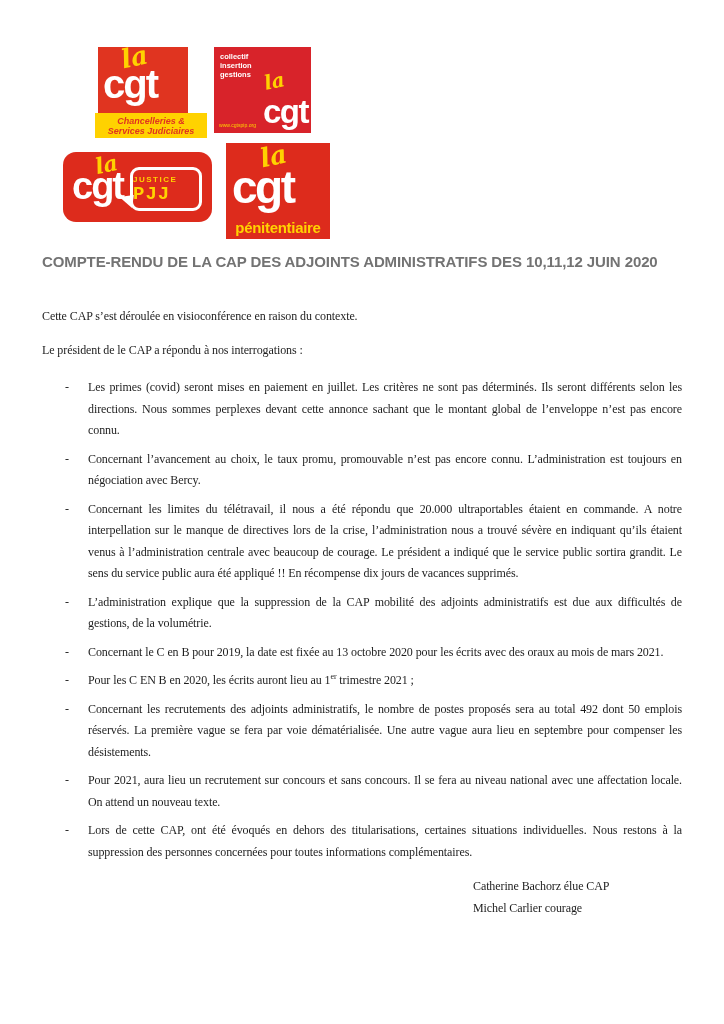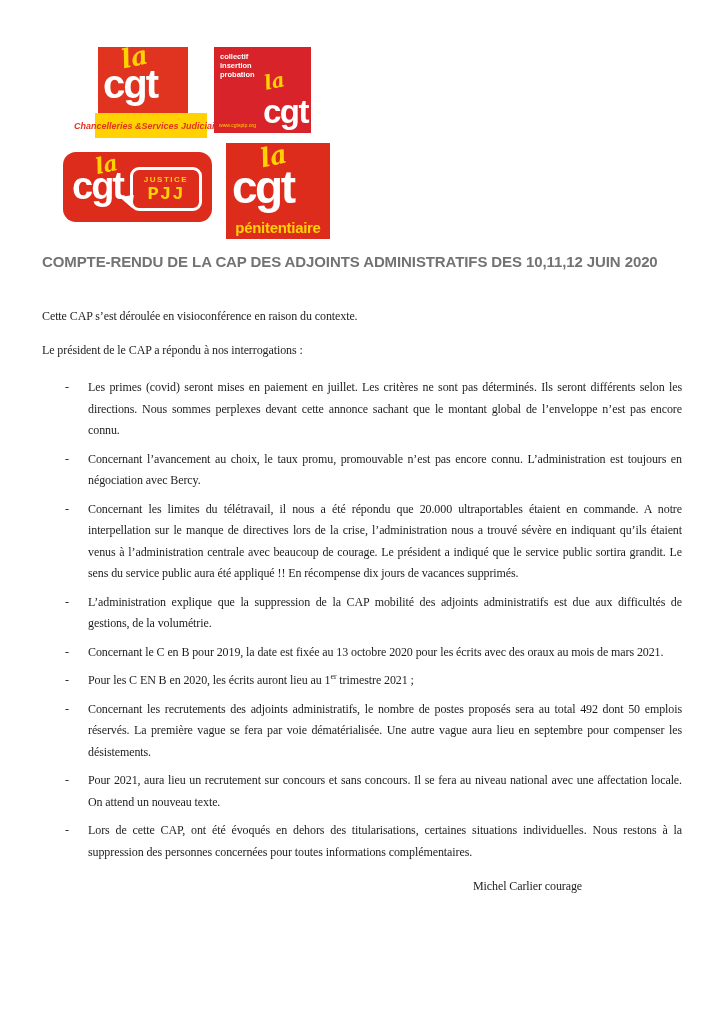--- a/index.html
+++ b/index.html
@@ -19,21 +19,21 @@
     position:absolute;color:#ffffff;font-weight:bold;line-height:1;
     letter-spacing:-2px;font-family:"Liberation Sans", sans-serif;
   }
   
   .logo1{left:95px;top:47px;width:112px;height:91px;}
   .logo1 .red-box{position:absolute;left:3px;top:0;width:90px;height:69px;background:#e03420;}
   .logo1 .la-script{left:26px;top:-3px;font-size:26px;}
   .logo1 .cgt-word{left:8px;top:17px;font-size:40px;}
   .logo1 .band{
     position:absolute;left:0;top:66px;width:112px;height:25px;background:#ffd200;
-    display:flex;flex-direction:row;align-items:center;justify-content:center;
+    display:flex;flex-direction:column;align-items:center;justify-content:center;
   }
   .logo1 .band span{
     color:#e03420;font-weight:bold;font-style:italic;font-size:9px;line-height:10px;white-space:nowrap;
   }
   
   .logo2{left:214px;top:47px;width:97px;height:86px;background:#d8232a;}
   .logo2 .top-lines{
     position:absolute;left:6px;top:5px;color:#ffffff;font-size:7.5px;font-weight:bold;
     line-height:9px;white-space:pre-line;
   }
@@ -43,21 +43,21 @@
     position:absolute;left:5px;bottom:5px;color:#ffd200;font-size:6px;
     transform:scale(0.85);transform-origin:left bottom;white-space:nowrap;
   }
   
   .logo3{left:63px;top:152px;width:149px;height:70px;background:#dd2b1c;border-radius:13px;}
   .logo3 .la-script{left:32px;top:1px;font-size:22px;}
   .logo3 .cgt-word{left:9px;top:15px;font-size:38px;}
   .logo3 .bubble{
     position:absolute;right:10px;top:15px;width:66px;height:38px;
     border:3px solid #ffffff;border-radius:9px;
-    display:flex;flex-direction:column;align-items:center;justify-content:center;
+    display:flex;flex-direction:column;align-items:flex-start;justify-content:center;
   }
   .logo3 .bubble::before{
     content:"";position:absolute;left:-14px;bottom:1px;width:0;height:0;
     border-top:4px solid transparent;border-bottom:9px solid transparent;
     border-right:14px solid #ffffff;transform:rotate(8deg);
   }
   .logo3 .justice{color:#ffd200;font-size:8px;font-weight:bold;letter-spacing:1.5px;line-height:10px;}
   .logo3 .pjj{color:#ffd200;font-size:19px;font-weight:bold;letter-spacing:1px;line-height:19px;font-family:Liberation Mono, monospace;}
   
   .logo4{left:226px;top:143px;width:104px;height:96px;background:#dd2b1c;}
@@ -95,21 +95,21 @@
       <span class="cgt-word">cgt</span>
       <div class="band">
         <span>Chancelleries &amp;</span>
         <span>Services Judiciaires</span>
       </div>
     </div>
 
     <div class="logo logo2 cgt-red">
       <div class="top-lines">collectif
 insertion
-probation</div>
+gestions</div>
       <span class="la-script">la</span>
       <span class="cgt-word">cgt</span>
       <span class="url">www.cgtspip.org</span>
     </div>
 
     <div class="logo logo3">
       <span class="la-script">la</span>
       <span class="cgt-word">cgt</span>
       <div class="bubble">
         <span class="justice">JUSTICE</span>
@@ -173,16 +173,17 @@
     </div>
 
     <div class="bullet">
       <span class="dash">-</span>
       <span class="btext">Lors de cette CAP, ont été évoqués en dehors des titularisations, certaines situations individuelles. Nous restons à la suppression des personnes concernées pour toutes informations complémentaires.</span>
     </div>
 
   </div>
 
   <div class="signature body-text">
+    <div>Catherine Bachorz élue CAP</div>
     <div>Michel Carlier courage</div>
   </div>
 
 </div>
 
 </body></html>

